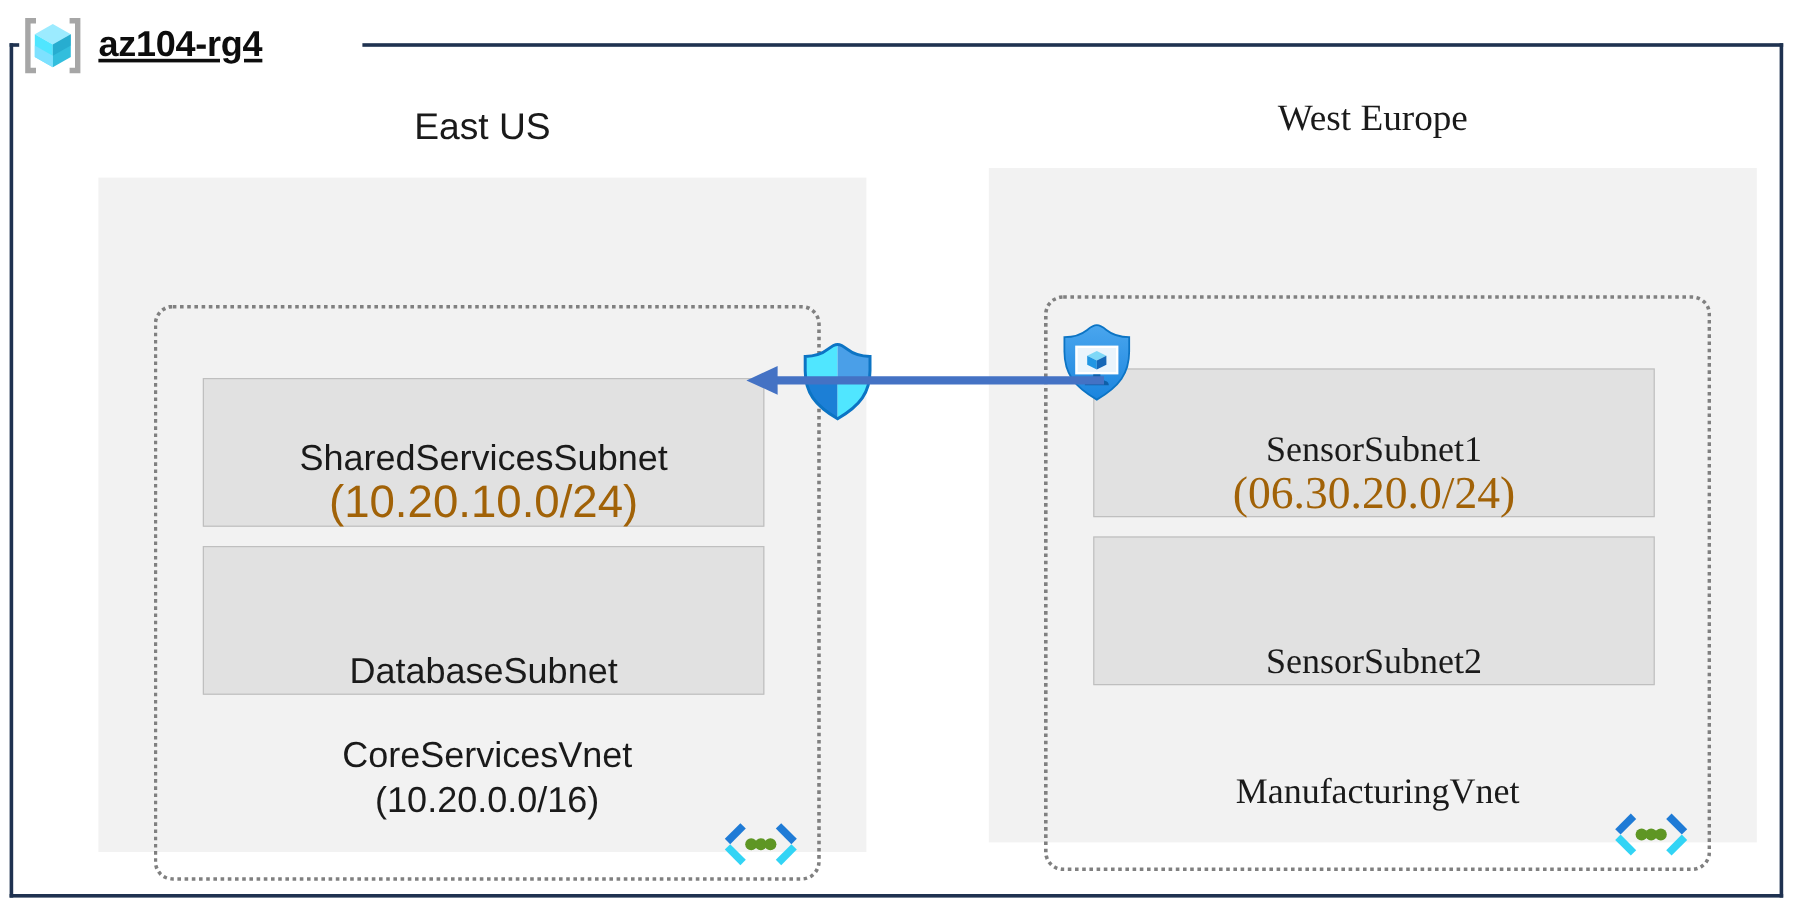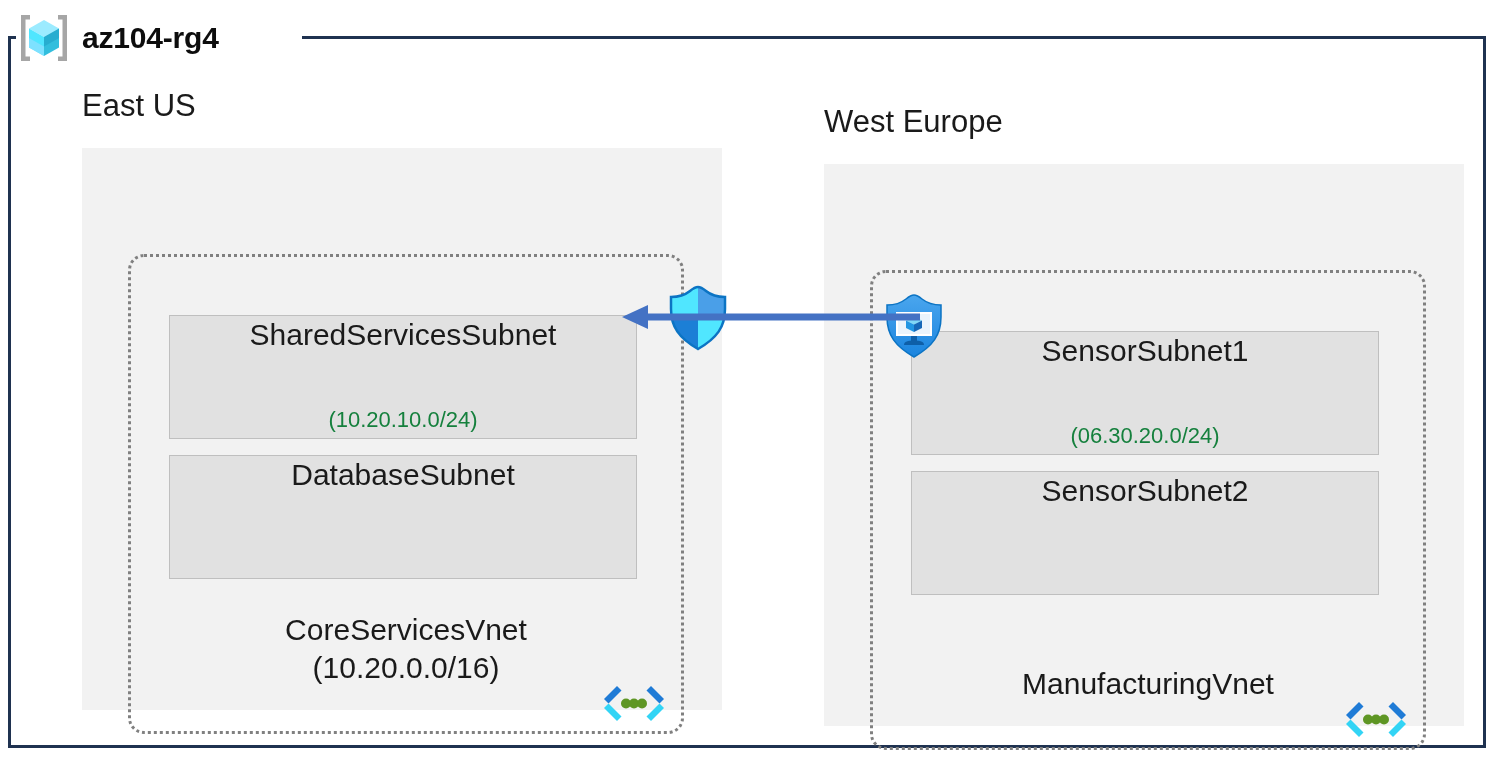--- a/index.html
+++ b/index.html
@@ -64,32 +64,33 @@
     width: 56px;
     height: 56px;
     display: block;
   }
   .rg-title {
     font-size: 30px;
     font-weight: bold;
     color: #0d0d0d;
     letter-spacing: -0.2px;
     white-space: nowrap;
+    text-decoration: underline;
   }
 
   
   .region {
     position: absolute;
   }
   .region-label {
     position: absolute;
     top: 0;
     left: 0;
     width: 100%;
-    text-align: left;
+    text-align: center;
     font-size: 31px;
     color: #1a1a1a;
     white-space: nowrap;
   }
   .region-box {
     position: absolute;
     top: 60px;
     left: 0;
     width: 100%;
     height: 562px;
@@ -130,32 +131,32 @@
     position: absolute;
     left: 38px;
     width: 468px;
     height: 124px;
     background: #E1E1E1;
     border: 1px solid #BFBFBF;
     box-sizing: border-box;
     display: flex;
     flex-direction: column;
     align-items: center;
-    justify-content: space-between;
+    justify-content: flex-end;
   }
   .subnet-name {
     font-size: 30px;
     line-height: 37px;
     color: #1a1a1a;
     white-space: nowrap;
   }
   .subnet-cidr {
-    font-size: 22px;
+    font-size: 38px;
     line-height: 37px;
-    color: #15803d;
+    color: #a16207;
     white-space: nowrap;
   }
   .subnet-top { top: 58px; }
   .subnet-bottom { top: 198px; }
 
   
   .sg-badge {
     position: absolute;
     width: 62px;
     height: 66px;
@@ -256,21 +257,21 @@
 
             <circle cx="25" cy="20.5" r="5" fill="#5E9624"></circle>
             <circle cx="33" cy="20.5" r="5" fill="#5E9624"></circle>
             <circle cx="41" cy="20.5" r="5" fill="#5E9624"></circle>
           </svg>
         </span>
       </div>
     </div>
   </div>
 
-  <div class="region" style="left:824px; top:104px; width:640px; height:622px;">
+  <div class="region" style="left:824px; top:80px; width:640px; height:622px;font-family:Liberation Serif, serif;">
     <div class="region-label">West Europe</div>
     <div class="region-box">
 
       <div class="vnet">
 
         <div class="subnet subnet-top">
           <span class="subnet-name">SensorSubnet1</span>
           <span class="subnet-cidr">(06.30.20.0/24)</span>
         </div>
 

